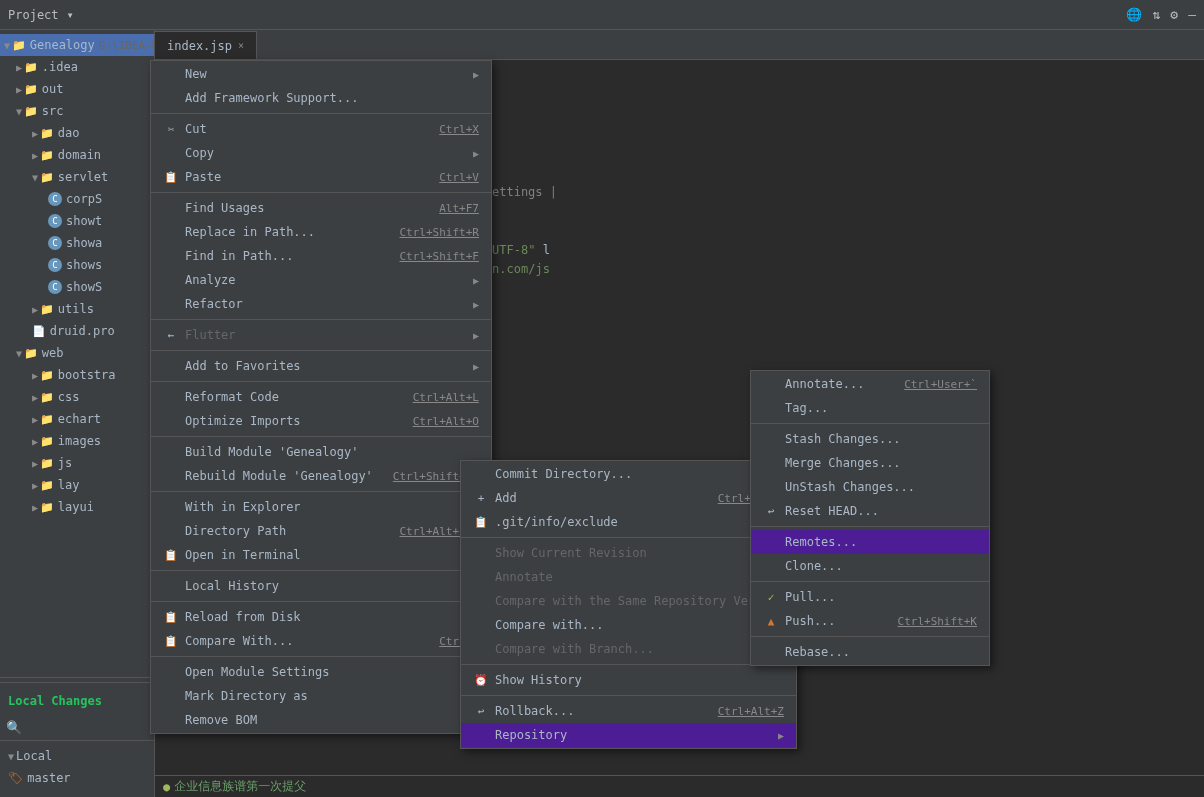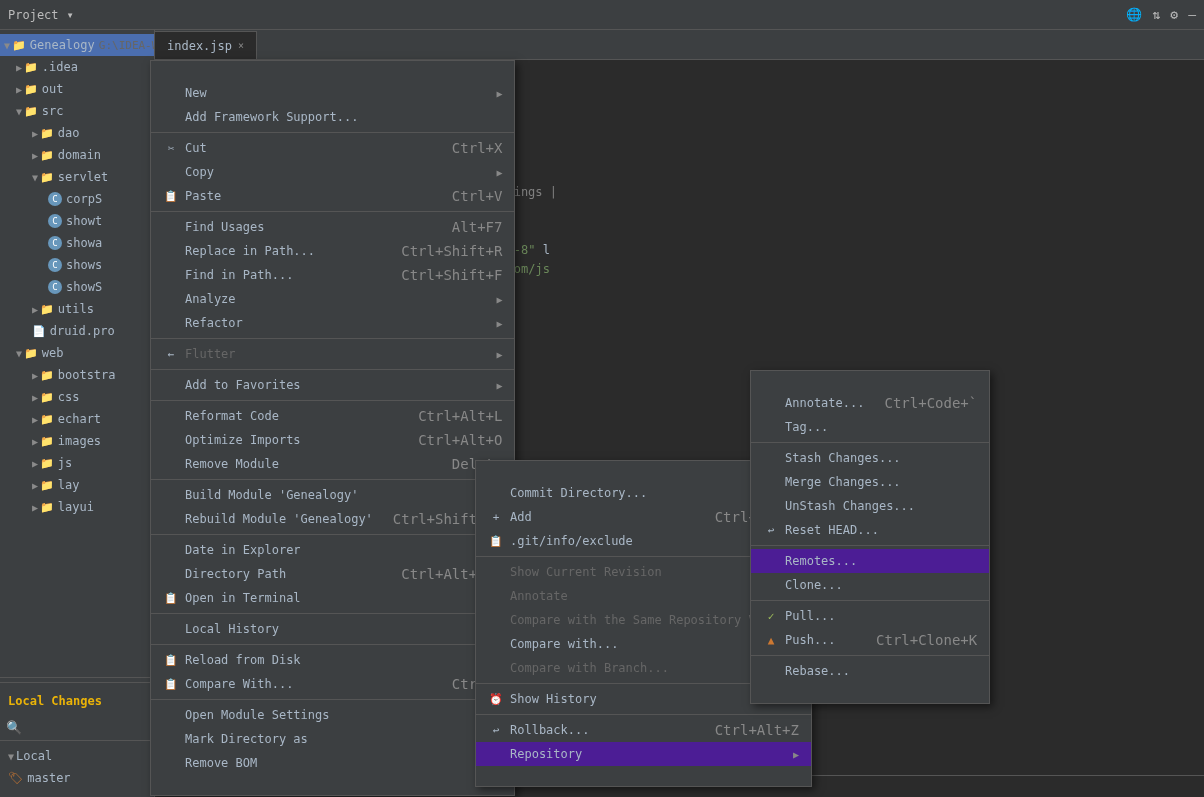--- a/index.html
+++ b/index.html
@@ -94,21 +94,21 @@
       border-top: 1px solid #555;
       padding: 4px 0;
     }
 
     .local-changes-header {
       display: flex;
       align-items: center;
       height: 28px;
       padding: 0 8px;
       font-size: 12px;
-      color: #eab308;
+      color: #22c55e;
       background: #3c3f41;
     }
 
     .search-bar {
       height: 26px;
       background: #3c3f41;
       border-bottom: 1px solid #555;
       display: flex;
       align-items: center;
       padding: 0 6px;
@@ -206,60 +206,59 @@
       width: 100%; height: 100%;
       pointer-events: none;
     }
 
     .context-menu {
       position: absolute;
       background: #3c3f41;
       border: 1px solid #555;
       box-shadow: 3px 3px 8px rgba(0,0,0,0.5);
       min-width: 280px;
-      padding: 20px 0;
+      padding: 1px 0;
       font-size: 12px;
       pointer-events: all;
     }
 
     .menu-item {
       display: flex;
       align-items: center;
       height: 24px;
       padding: 0 12px;
       color: #a9b7c6;
       cursor: pointer;
       white-space: nowrap;
       justify-content: space-between;
     }
     .menu-item.selected { background: #4c1d95; }
     .menu-item.disabled { color: #666; }
     .menu-item-left { display: flex; align-items: center; gap: 6px; }
-    .menu-shortcut { color: #888; font-size: 14px; margin-left: 20px; }
+    .menu-shortcut { color: #888; font-size: 11px; margin-left: 20px; text-decoration: underline; }
     .menu-arrow { color: #888; font-size: 10px; }
     .menu-sep {
       height: 1px;
       background: #555;
       margin: 3px 0;
     }
     .menu-icon { width: 16px; text-align: center; color: #a9b7c6; font-size: 11px; }
 
     
     .menu1 {
       top: 60px;
       left: 150px;
       min-width: 320px;
     }
 
     
     .menu2 {
       top: 460px;
       left: 460px;
       min-width: 300px;
-      margin-left: 15px;
     }
 
     
     .menu3 {
       top: 370px;
       left: 750px;
       min-width: 240px;
     }
 
     .git-commit-bar {
@@ -591,46 +590,39 @@
         </div>
       <span class="menu-shortcut">Ctrl+Alt+L</span>
     </div>
     <div class="menu-item">
       <div class="menu-item-left">
           <span class="menu-icon"></span>
           <span>Optimize Imports</span>
         </div>
       <span class="menu-shortcut">Ctrl+Alt+O</span>
     </div>
-    <div class="menu-item">
-      <div class="menu-item-left">
-          <span class="menu-icon"></span>
-          <span>Remove Module</span>
-        </div>
-      <span class="menu-shortcut">Delete</span>
-    </div>
     <div class="menu-sep"></div>
     <div class="menu-item">
       <div class="menu-item-left">
           <span class="menu-icon"></span>
           <span>Build Module 'Genealogy'</span>
         </div>
     </div>
     <div class="menu-item">
       <div class="menu-item-left">
           <span class="menu-icon"></span>
           <span>Rebuild Module 'Genealogy'</span>
         </div>
       <span class="menu-shortcut">Ctrl+Shift+F9</span>
     </div>
     <div class="menu-sep"></div>
     <div class="menu-item">
       <div class="menu-item-left">
           <span class="menu-icon"></span>
-          <span>Date in Explorer</span>
+          <span>With in Explorer</span>
         </div>
     </div>
     <div class="menu-item">
       <div class="menu-item-left">
           <span class="menu-icon"></span>
           <span>Directory Path</span>
         </div>
       <span class="menu-shortcut">Ctrl+Alt+F12</span>
     </div>
     <div class="menu-item">
@@ -758,21 +750,21 @@
       <span class="menu-arrow">▶</span>
     </div>
   </div>
 
   <div class="context-menu menu3">
     <div class="menu-item">
       <div class="menu-item-left">
           <span class="menu-icon"></span>
           <span>Annotate...</span>
         </div>
-      <span class="menu-shortcut">Ctrl+Code+`</span>
+      <span class="menu-shortcut">Ctrl+User+`</span>
     </div>
     <div class="menu-item">
       <div class="menu-item-left">
           <span class="menu-icon"></span>
           <span>Tag...</span>
         </div>
     </div>
     <div class="menu-sep"></div>
     <div class="menu-item">
       <div class="menu-item-left">
@@ -816,21 +808,21 @@
       <div class="menu-item-left">
           <span class="menu-icon" style="color:#9cba59;">✓</span>
           <span>Pull...</span>
         </div>
     </div>
     <div class="menu-item">
       <div class="menu-item-left">
           <span class="menu-icon" style="color:#cc7832;">▲</span>
           <span>Push...</span>
         </div>
-      <span class="menu-shortcut">Ctrl+Clone+K</span>
+      <span class="menu-shortcut">Ctrl+Shift+K</span>
     </div>
     <div class="menu-sep"></div>
     <div class="menu-item">
       <div class="menu-item-left">
           <span class="menu-icon"></span>
           <span>Rebase...</span>
         </div>
     </div>
   </div>
 

